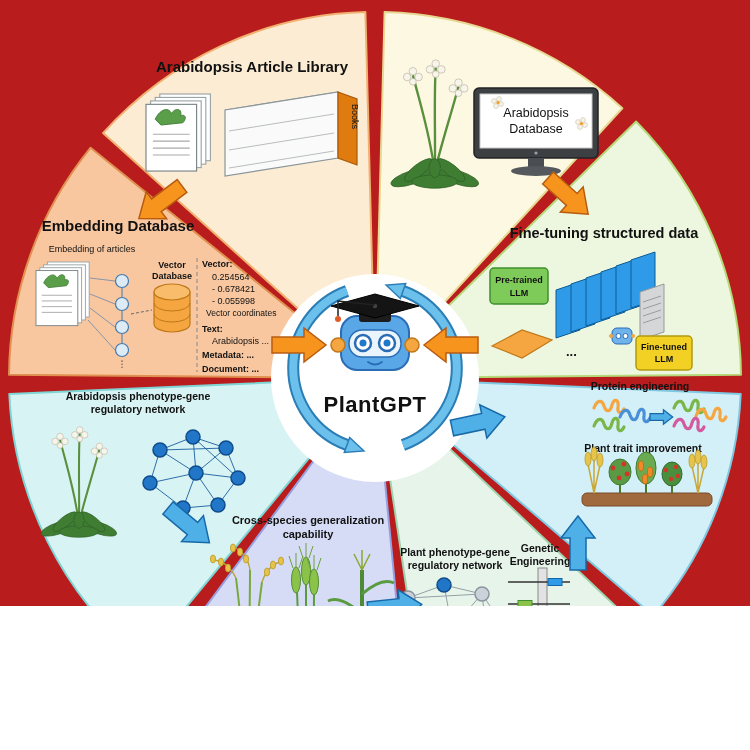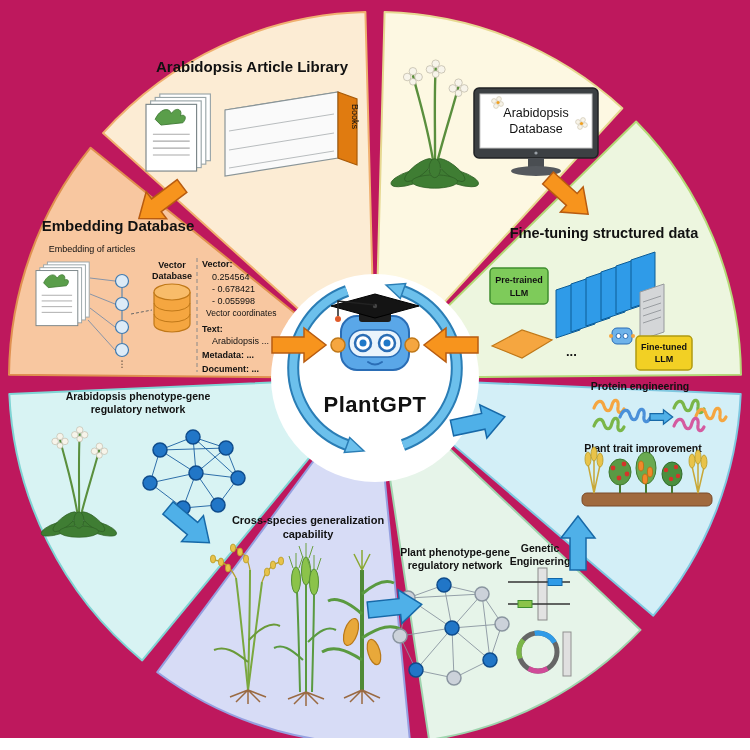--- a/index.html
+++ b/index.html
@@ -1,16 +1,16 @@
 <!DOCTYPE html>
 <html><head>
 <meta charset="utf-8">
 <style>
   html,body{margin:0;padding:0;background:#fff;}
-  #stage{position:relative;width:750px;height:738px;background:#be185d;overflow:hidden;}
+  #stage{position:relative;width:750px;height:606px;background:#b91c1c;overflow:hidden;}
   svg text{font-family:"Liberation Sans",sans-serif;fill:#111;}
   .mid{text-anchor:middle;}
   .fs15{font-size:15px;font-weight:bold;}
   .fs14{font-size:14.5px;font-weight:bold;}
   .fs12{font-size:12.5px;}
   .fs11{font-size:11px;font-weight:bold;}
   .fs10b{font-size:10.5px;font-weight:bold;}
   .fs9{font-size:9px;}
   .fs9b{font-size:9px;font-weight:bold;}
   .fs8{font-size:8.5px;}

